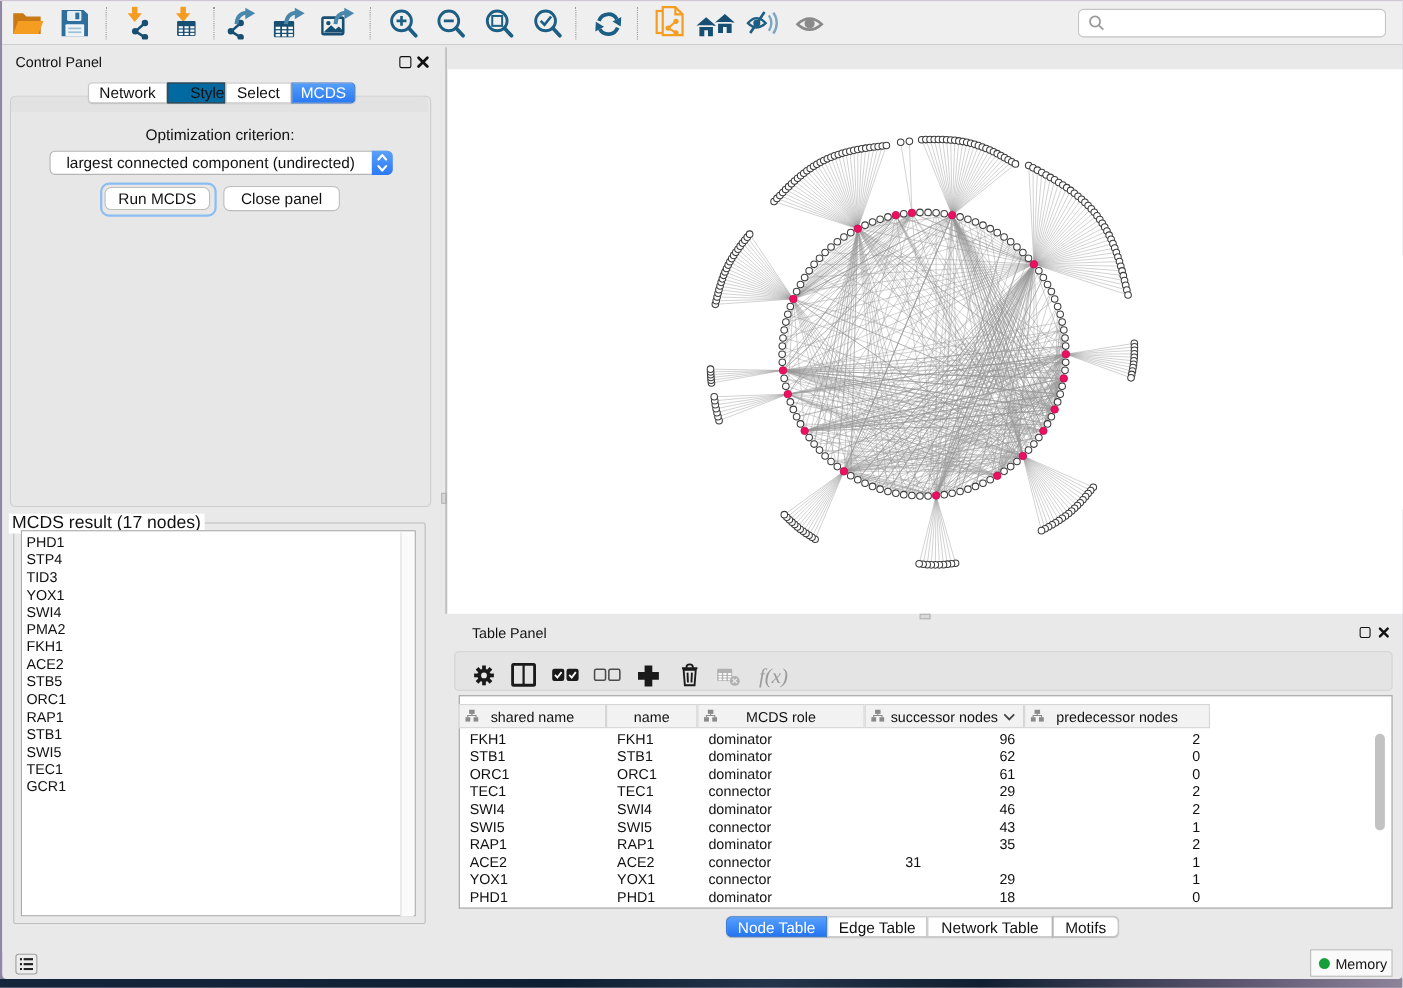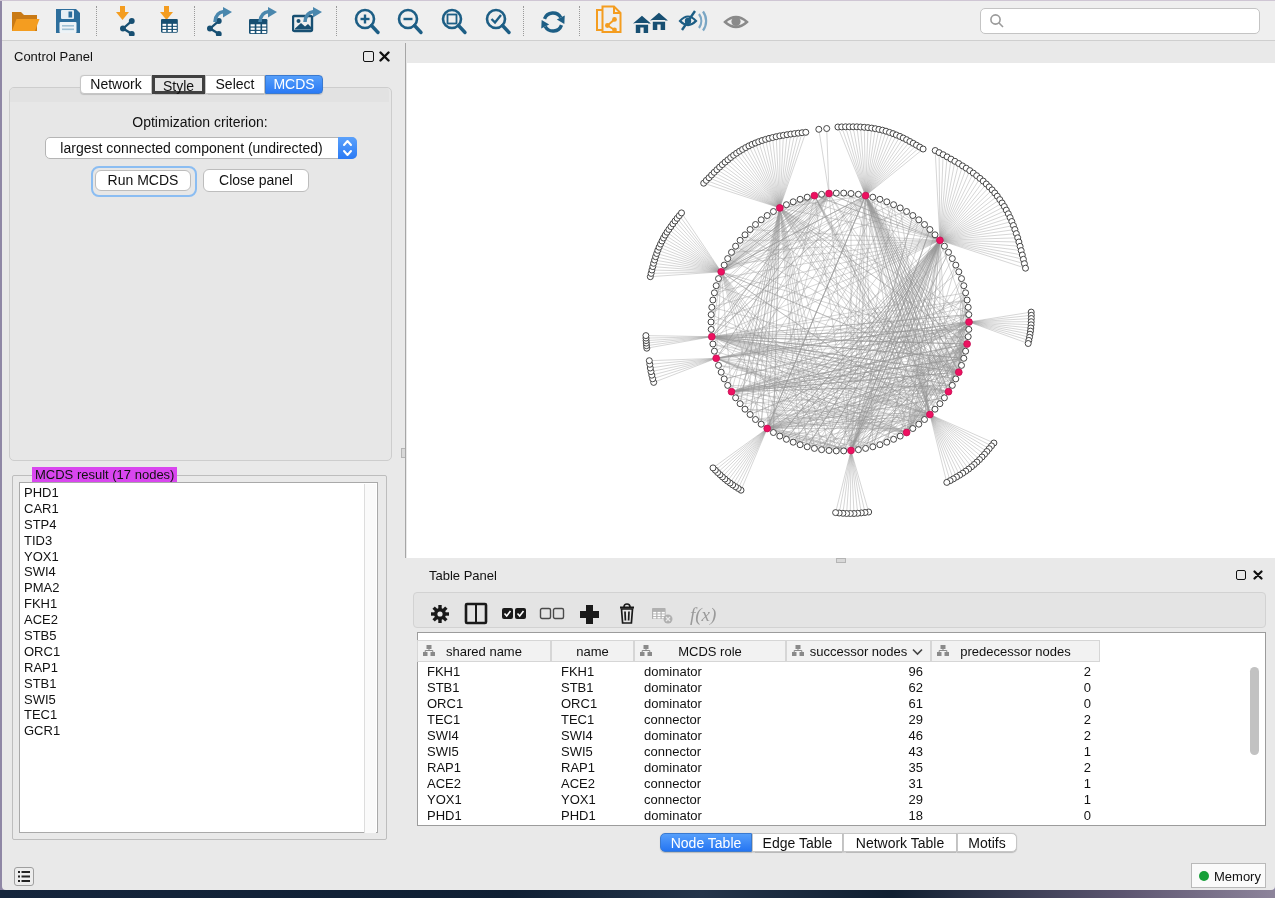--- a/index.html
+++ b/index.html
@@ -187,35 +187,34 @@
 
   <div id="overlay" style="position:absolute;left:0;top:0;width:1105px;height:898px">
     <div class="ptitle" style="left:14px;top:49px">Control Panel</div>
       <div style="position:absolute;left:363px;top:51px;width:9px;height:9px;border:1.6px solid #111;border-radius:2px"></div>
       <svg width="11" height="11" viewBox="0 0 11 11" style="position:absolute;left:379px;top:51px">
         <path d="M1.5 1.5 L9.5 9.5 M9.5 1.5 L1.5 9.5" stroke="#111" stroke-width="2.4" stroke-linecap="round"></path>
       </svg>
       <div style="position:absolute;left:9px;top:87px;width:381px;height:372px;background:#e7e7e7;border:1px solid #cdcdcd;border-radius:5px"></div>
       <div style="position:absolute;left:10px;top:88px;width:379px;height:14px;background:#e2e2e2;border-radius:4px 4px 0 0"></div>
       <div style="position:absolute;left:80px;top:75px;width:72px;height:19px;background:#fff;color:#111;border:1px solid #c6c6c6;border-radius:4px 0 0 4px;box-sizing:border-box;font-size:14px;text-align:center;line-height:17px;box-shadow:0 0.5px 1px rgba(0,0,0,0.15)">Network</div>
-      <div style="position:absolute;left:152px;top:75px;width:53px;height:19px;background:#e5e5e5;color:#111;border:3px solid #404040;box-sizing:border-box;font-size:14px;text-align:center;line-height:17px;box-shadow:0 0.5px 1px rgba(0,0,0,0.15)">Style</div>
+      <div style="position:absolute;left:152px;top:75px;width:53px;height:19px;background:#0369a1;color:#111;border:1px solid #404040;box-sizing:border-box;font-size:14px;text-align:right;line-height:17px;box-shadow:0 0.5px 1px rgba(0,0,0,0.15)">Style</div>
       <div style="position:absolute;left:205px;top:75px;width:60px;height:19px;background:#fff;color:#111;border:1px solid #c6c6c6;box-sizing:border-box;font-size:14px;text-align:center;line-height:17px;box-shadow:0 0.5px 1px rgba(0,0,0,0.15)">Select</div>
       <div style="position:absolute;left:265px;top:75px;width:58px;height:19px;background:linear-gradient(#559efa,#2a7af5);color:#fff;border:1px solid #3a7ad0;border-radius:0 4px 4px 0;box-sizing:border-box;font-size:14px;text-align:center;line-height:17px;box-shadow:0 0.5px 1px rgba(0,0,0,0.15)">MCDS</div>
       <div style="position:absolute;left:0px;top:114px;width:400px;text-align:center;font-size:14px;color:#111">Optimization criterion:</div>
       <div style="position:absolute;left:45px;top:137px;width:312px;height:22px;background:#fff;border:1px solid #b5b5b5;border-radius:5px;box-sizing:border-box;font-size:14px;line-height:20px;text-align:center;color:#111;padding-right:19px">largest connected component (undirected)<div style="position:absolute;right:-1px;top:-1px;width:19px;height:22px;background:linear-gradient(#5ba1fb,#2a7af5);border-radius:0 5px 5px 0"><svg width="19" height="22" viewBox="0 0 19 22" style="">
             <path d="M6 8 L9.5 4 L13 8 M6 14 L9.5 18 L13 14" fill="none" stroke="#fff" stroke-width="2" stroke-linecap="round" stroke-linejoin="round"></path>
           </svg></div></div>
       <div style="position:absolute;left:91px;top:166px;width:102px;height:27px;border:2.5px solid #8bbdf2;border-radius:8px"></div>
       <div class="btn" style="left:95px;top:170px;width:94px;height:19px;line-height:19px">Run MCDS</div>
       <div class="btn" style="left:203px;top:169px;width:104px;height:21px;line-height:21px">Close panel</div>
       <div style="position:absolute;left:12px;top:475px;width:373px;height:363px;border:1px solid #bdbdbd;border-radius:2px"></div>
-      <div style="position:absolute;left:32px;top:467px;background:#d946ef;padding:0 3px;font-size:13px;color:#111">MCDS result (17 nodes)</div>
+      <div style="position:absolute;left:8px;top:467px;background:#ffffff;padding:0 3px;font-size:16px;color:#111">MCDS result (17 nodes)</div>
       <div style="position:absolute;left:19px;top:482px;width:359px;height:351px;background:#fff;border:1px solid #a9a9a9;box-sizing:border-box;font-size:13px;color:#111;padding:2px 0 0 4px">
         <div style="height:15.9px;line-height:15.9px">PHD1</div>
-        <div style="height:15.9px;line-height:15.9px">CAR1</div>
         <div style="height:15.9px;line-height:15.9px">STP4</div>
         <div style="height:15.9px;line-height:15.9px">TID3</div>
         <div style="height:15.9px;line-height:15.9px">YOX1</div>
         <div style="height:15.9px;line-height:15.9px">SWI4</div>
         <div style="height:15.9px;line-height:15.9px">PMA2</div>
         <div style="height:15.9px;line-height:15.9px">FKH1</div>
         <div style="height:15.9px;line-height:15.9px">ACE2</div>
         <div style="height:15.9px;line-height:15.9px">STB5</div>
         <div style="height:15.9px;line-height:15.9px">ORC1</div>
         <div style="height:15.9px;line-height:15.9px">RAP1</div>
@@ -1316,21 +1315,21 @@
       <div style="position:absolute;left:823px;top:744px;width:100px;text-align:right;font-size:13px;color:#111;height:16px;line-height:16px">43</div>
       <div style="position:absolute;left:991px;top:744px;width:100px;text-align:right;font-size:13px;color:#111;height:16px;line-height:16px">1</div>
       <div style="position:absolute;left:427px;top:760px;font-size:13px;color:#111;height:16px;line-height:16px">RAP1</div>
       <div style="position:absolute;left:561px;top:760px;font-size:13px;color:#111;height:16px;line-height:16px">RAP1</div>
       <div style="position:absolute;left:644px;top:760px;font-size:13px;color:#111;height:16px;line-height:16px">dominator</div>
       <div style="position:absolute;left:823px;top:760px;width:100px;text-align:right;font-size:13px;color:#111;height:16px;line-height:16px">35</div>
       <div style="position:absolute;left:991px;top:760px;width:100px;text-align:right;font-size:13px;color:#111;height:16px;line-height:16px">2</div>
       <div style="position:absolute;left:427px;top:776px;font-size:13px;color:#111;height:16px;line-height:16px">ACE2</div>
       <div style="position:absolute;left:561px;top:776px;font-size:13px;color:#111;height:16px;line-height:16px">ACE2</div>
       <div style="position:absolute;left:644px;top:776px;font-size:13px;color:#111;height:16px;line-height:16px">connector</div>
-      <div style="position:absolute;left:823px;top:776px;width:100px;text-align:right;font-size:13px;color:#111;height:16px;line-height:16px">31</div>
+      <div style="position:absolute;left:823px;top:776px;width:100px;font-size:13px;color:#111;height:16px;line-height:16px">31</div>
       <div style="position:absolute;left:991px;top:776px;width:100px;text-align:right;font-size:13px;color:#111;height:16px;line-height:16px">1</div>
       <div style="position:absolute;left:427px;top:792px;font-size:13px;color:#111;height:16px;line-height:16px">YOX1</div>
       <div style="position:absolute;left:561px;top:792px;font-size:13px;color:#111;height:16px;line-height:16px">YOX1</div>
       <div style="position:absolute;left:644px;top:792px;font-size:13px;color:#111;height:16px;line-height:16px">connector</div>
       <div style="position:absolute;left:823px;top:792px;width:100px;text-align:right;font-size:13px;color:#111;height:16px;line-height:16px">29</div>
       <div style="position:absolute;left:991px;top:792px;width:100px;text-align:right;font-size:13px;color:#111;height:16px;line-height:16px">1</div>
       <div style="position:absolute;left:427px;top:808px;font-size:13px;color:#111;height:16px;line-height:16px">PHD1</div>
       <div style="position:absolute;left:561px;top:808px;font-size:13px;color:#111;height:16px;line-height:16px">PHD1</div>
       <div style="position:absolute;left:644px;top:808px;font-size:13px;color:#111;height:16px;line-height:16px">dominator</div>
       <div style="position:absolute;left:823px;top:808px;width:100px;text-align:right;font-size:13px;color:#111;height:16px;line-height:16px">18</div>

